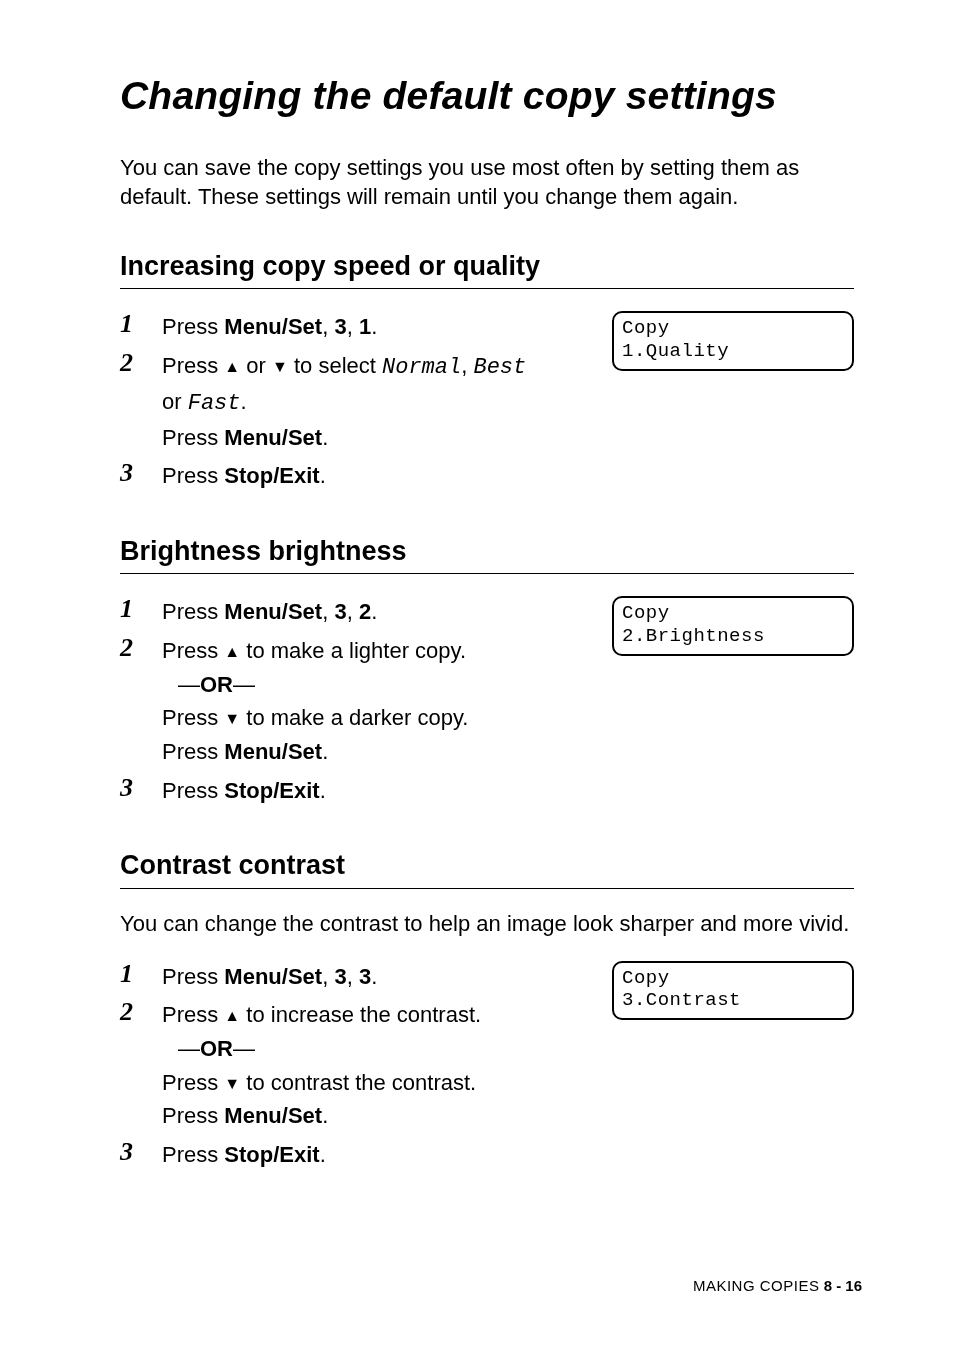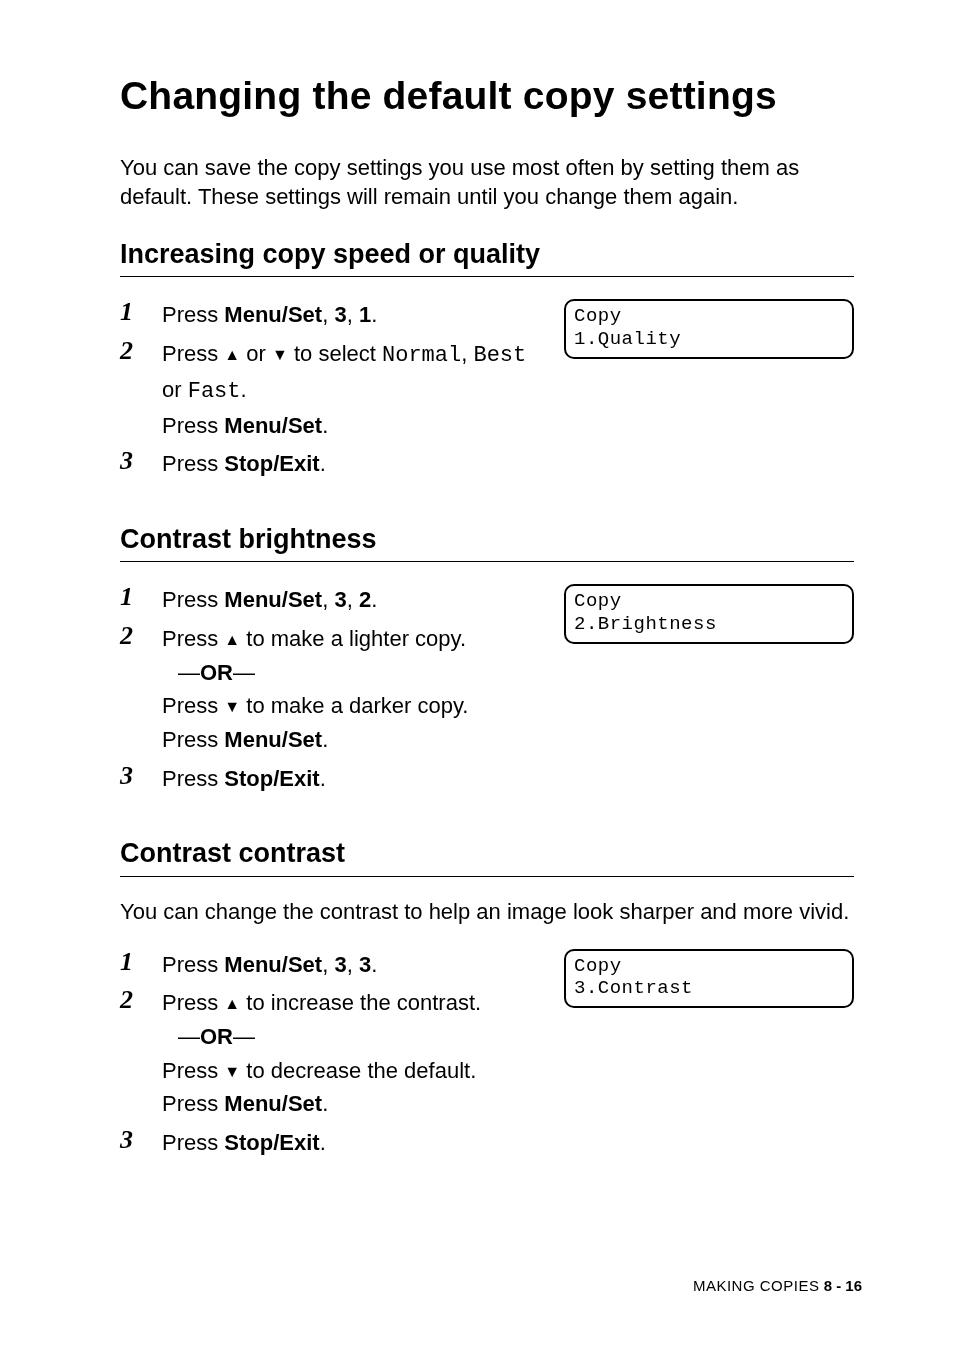--- a/index.html
+++ b/index.html
@@ -12,40 +12,41 @@
     position: relative;
     padding: 70px 100px 60px 120px;
     font-size: 22px;
     line-height: 1.35;
   }
   h1 {
     font-size: 39px;
     font-weight: bold;
     margin-bottom: 30px;
     letter-spacing: 0.2px;
+    font-style: italic;
   }
   .intro {
     font-size: 22px;
-    margin-bottom: 24px;
+    margin-bottom: 36px;
   }
   h2 {
     font-size: 27px;
     font-weight: bold;
     padding-bottom: 4px;
     border-bottom: 1px solid #000;
     margin-bottom: 20px;
     margin-top: 10px;
   }
   .section { margin-bottom: 36px; }
   .row { display: flex; align-items: flex-start; }
   .steps-col { flex: 1 1 auto; }
   .panel-col { flex: 0 0 auto; margin-left: 20px; padding-top: 2px; }
 
   .lcd {
-    width: 290px;
+    width: 242px;
     border: 2px solid #000;
     border-radius: 10px;
     padding: 4px 8px 6px 8px;
     font-family: "Courier New", Courier, monospace;
     font-size: 19px;
     line-height: 1.2;
     letter-spacing: 0.5px;
   }
   .lcd div { white-space: pre; }
 
@@ -62,21 +63,21 @@
     width: 42px;
     flex: 0 0 42px;
     line-height: 1.15;
     padding-top: 0px;
     font-family: "Times New Roman", Times, serif;
   }
   .step-body { flex: 1 1 auto; padding-top: 3px; }
   .step-body p { margin-bottom: 4px; }
 
   .b { font-weight: bold; text-align: center; }
-  .mono { font-family: "Courier New", Courier, monospace; }
+  .mono { font-family: "Courier New", Courier, monospace; font-style: italic; }
   .arrow { font-size: 16px; vertical-align: 1px; }
   .or-line { margin: 2px 0 4px 16px; }
   .footer {
     position: absolute;
     bottom: 56px;
     right: 92px;
     font-size: 15px;
   }
   .footer .lbl { letter-spacing: 0.5px; }
   .footer .pg { font-weight: bold; }
@@ -128,21 +129,21 @@
     <div class="panel-col">
       <div class="lcd">
         <div>Copy</div>
         <div>1.Quality</div>
       </div>
     </div>
   </div>
 </div>
 
 <div class="section">
-  <h2>Contrast brightness</h2>
+  <h2>Brightness brightness</h2>
   <div class="row">
     <div class="steps-col">
       <ol class="steps">
         <li>
           <div class="step-num">1</div>
           <div class="step-body">
             <p>
               <span>Press </span><span class="b">Menu/Set</span><span>, </span><span class="b">3</span><span>, </span><span class="b">2</span><span>.</span>
             </p>
           </div>
@@ -200,21 +201,21 @@
         <li>
           <div class="step-num">2</div>
           <div class="step-body">
             <p>
               <span>Press </span><span class="arrow">▲</span><span> to increase the contrast.</span>
             </p>
             <p class="or-line">
               <span>—</span><span class="b">OR</span><span>—</span>
             </p>
             <p>
-              <span>Press </span><span class="arrow">▼</span><span> to decrease the default.</span>
+              <span>Press </span><span class="arrow">▼</span><span> to contrast the contrast.</span>
             </p>
             <p>
               <span>Press </span><span class="b">Menu/Set</span><span>.</span>
             </p>
           </div>
         </li>
         <li>
           <div class="step-num">3</div>
           <div class="step-body">
             <p>

